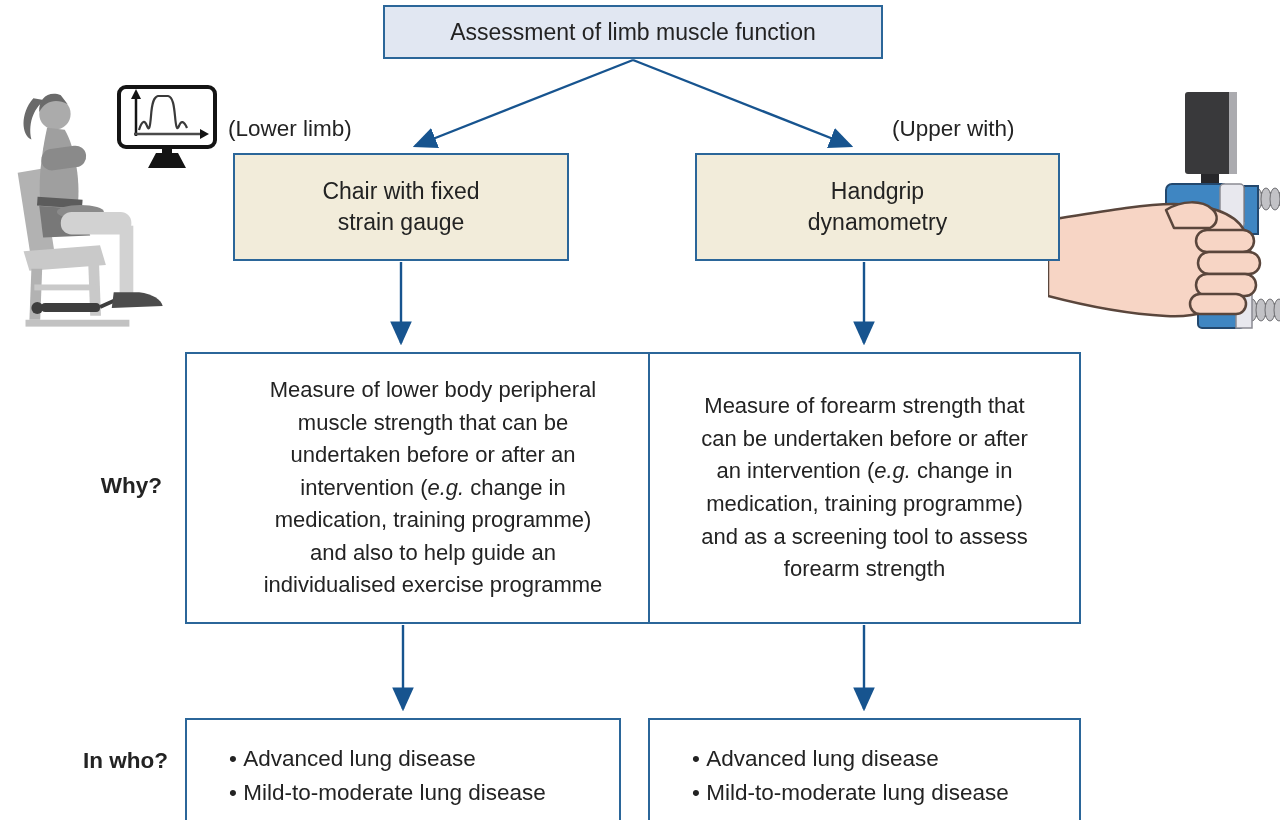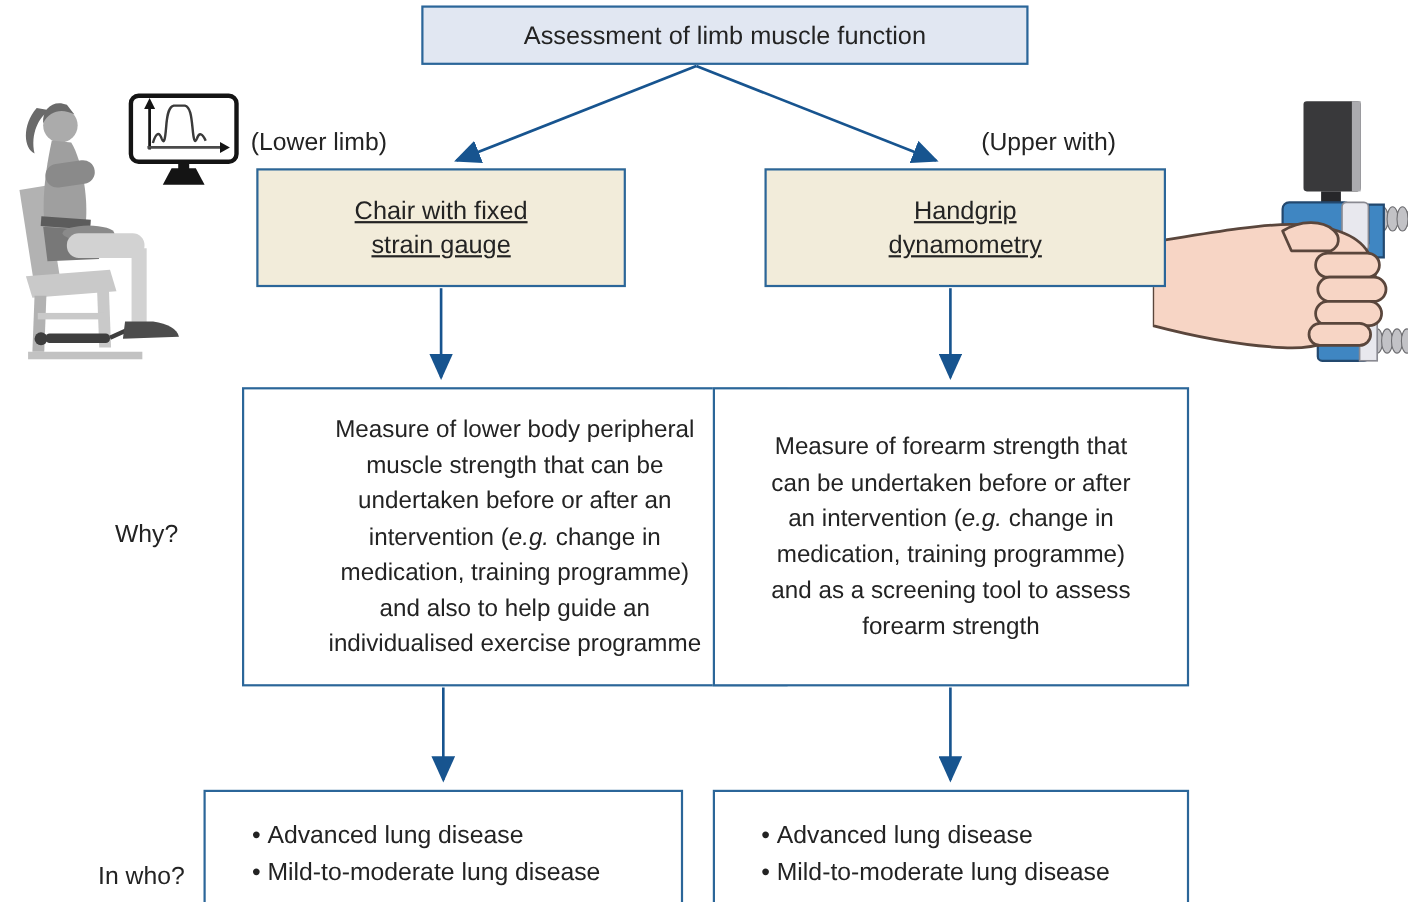--- a/index.html
+++ b/index.html
@@ -16,40 +16,40 @@
   .box {
     position: absolute;
     border: 2px solid #2b6699;
     background: #ffffff;
     display: flex;
     align-items: center;
     justify-content: center;
     text-align: center;
   }
   .title-box {
-    left: 383px; top: 5px; width: 552px; height: 54px;
+    left: 383px; top: 5px; width: 500px; height: 54px;
     background: #e1e7f2;
     font-size: 23px;
   }
   .method-box {
     top: 153px; height: 108px;
     background: #f2ecda;
     font-size: 23px;
     line-height: 1.35;
   }
-  .method-box .wrap-narrow { display: inline-block; max-width: 190px; text-decoration: underline; }
+  .method-box .wrap-narrow { display: inline-block; max-width: 190px; }
   .method-left  { left: 233px; width: 336px; }
   .method-right { left: 695px; width: 365px; }
   .why-box {
     top: 352px; height: 272px;
     font-size: 22px;
     line-height: 1.48;
   }
   .why-box .why-text { display: inline-block; max-width: 350px; }
-  .why-left  { left: 185px; width: 496px; margin-left: 35px; }
+  .why-left  { left: 185px; width: 496px; }
   .why-right { left: 648px; width: 433px; }
   .who-box {
     top: 718px; height: 116px;
     font-size: 22.5px;
     justify-content: flex-start;
     text-align: left;
     padding-left: 42px;
   }
   .who-left  { left: 185px; width: 436px; }
   .who-right { left: 648px; width: 433px; }
@@ -60,20 +60,21 @@
     position: absolute;
     font-size: 22.5px;
     color: #232323;
     white-space: nowrap;
   }
   .row-label {
     position: absolute;
     font-size: 22.5px;
     color: #232323;
     text-align: right;
+    font-weight: bold;
   }
   .connector-layer {
     position: absolute;
     left: 0; top: 0; width: 1280px; height: 820px;
     pointer-events: none;
   }
   em.eg { font-style: italic; }
 </style>
 </head>
 <body>
@@ -185,21 +186,21 @@
   </div>
 
   <div class="box method-box method-left">
     <span class="wrap-narrow">Chair with fixed strain gauge</span>
   </div>
   <div class="box method-box method-right">
     <span class="wrap-narrow">Handgrip dynamometry</span>
   </div>
 
   <div class="row-label" style="left:50px; top:473px; width:112px;">Why?</div>
-  <div class="row-label" style="left:50px; top:784px; width:118px;">In who?</div>
+  <div class="row-label" style="left:50px; top:748px; width:118px;">In who?</div>
 
   <div class="box why-box why-left">
     <span class="why-text"><span>Measure of lower body peripheral muscle strength that can be undertaken before or after an intervention (</span><em class="eg">e.g.</em><span> change in medication, training programme) and also to help guide an individualised exercise programme</span></span>
   </div>
   <div class="box why-box why-right">
     <span class="why-text"><span>Measure of forearm strength that can be undertaken before or after an intervention (</span><em class="eg">e.g.</em><span> change in medication, training programme) and as a screening tool to assess forearm strength</span></span>
   </div>
 
   <div class="box who-box who-left">
     <ul>

